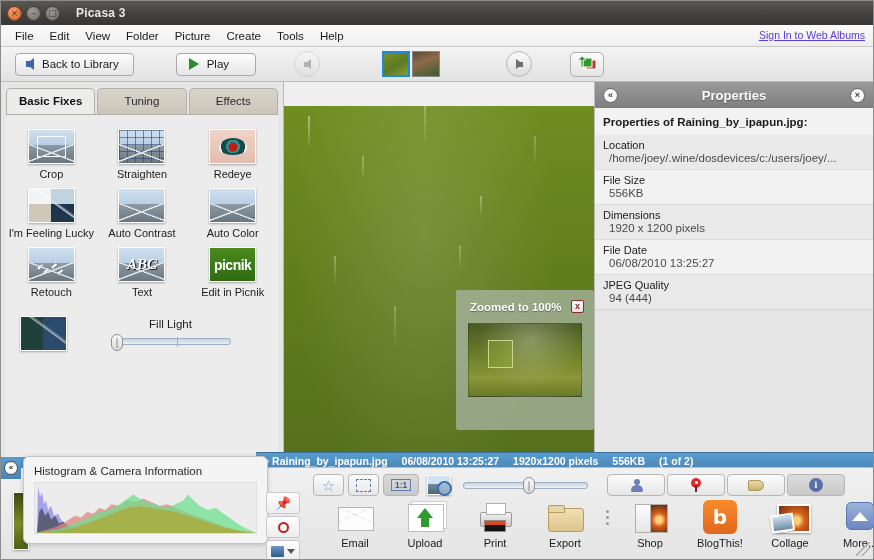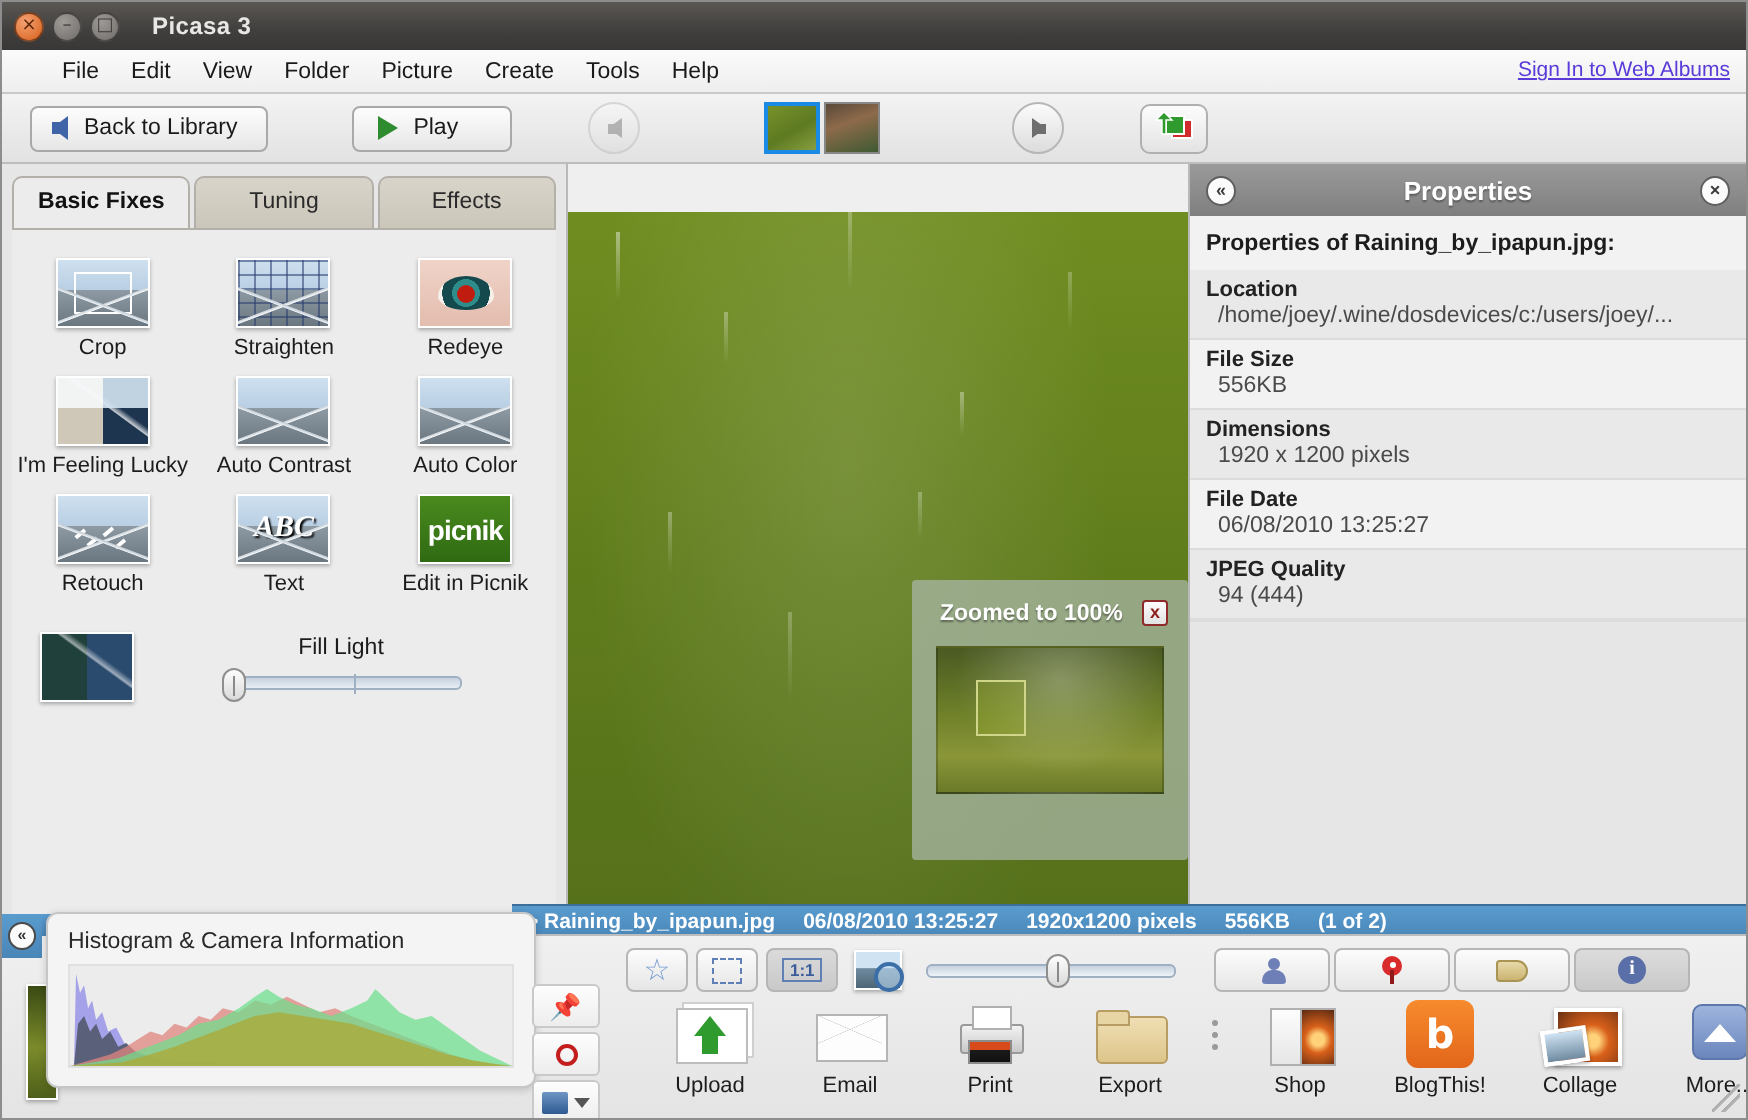--- a/index.html
+++ b/index.html
@@ -40,21 +40,21 @@
     color: #e9e7e5; font-size: 12px; font-weight: bold;
     margin-left: 12px; letter-spacing: .2px;
   }
 
   
   .menubar {
     height: 22px;
     background: linear-gradient(180deg, #fbfbfb 0%, #eeeeee 100%);
     border-bottom: 1px solid #c9c9c9;
     display: flex; align-items: center;
-    padding-left: 22px;
+    padding-left: 6px;
     position: relative;
   }
   .menuitem {
     font-size: 11.5px; color: #1a1a1a;
     padding: 2px 8px;
   }
   .signin {
     position: absolute; right: 8px; top: 4px;
     font-size: 10.5px; color: #5a3ad8; text-decoration: underline;
   }
@@ -361,21 +361,21 @@
   .prop-sub {
     padding: 8px 8px 7px 8px; font-size: 11.5px; font-weight: bold; color:#1c1c1c;
     background: #f2f2f2;
   }
   .prop-list { background:#f2f2f2; }
   .prop-row {
     padding: 4px 8px 5px 8px;
     border-bottom: 1px solid #dcdcdc;
   }
   .prop-row.alt { background: #e9e9e9; }
-  .prop-k { font-size: 11px; font-weight: bold; color:#222; }
+  .prop-k { font-size: 11px; font-weight: normal; color:#222; }
   .prop-v { font-size: 11.5px; color:#4a4a4a; margin-top: 1px; margin-left: 6px; }
   .prop-rest { flex:1; background: #e6e6e6; border-top:1px solid #dcdcdc;}
 
   
   .statusbar {
     position:absolute; left: 255px; right: 0; top: 451px; height: 17px;
     background: linear-gradient(180deg,#5a9ccf,#4a86b8);
     display:flex; align-items:center; gap: 14px;
     padding-left: 7px;
     color:#fff; font-size: 10.5px; font-weight:bold;
@@ -866,28 +866,28 @@
       <div class="rg">
           <span class="tagico"></span>
         </div>
       <div class="rg active">
           <span class="infoico">i</span>
         </div>
     </div>
 
     <div class="bb-actions">
       <div class="act">
+        <div class="aicon ic-email"></div>
+        <div class="alabel">Email</div>
+      </div>
+      <div class="act">
         <div class="aicon ic-upload">
             <i></i>
           </div>
         <div class="alabel">Upload</div>
-      </div>
-      <div class="act">
-        <div class="aicon ic-email"></div>
-        <div class="alabel">Email</div>
       </div>
       <div class="act">
         <div class="aicon ic-print">
             <i></i>
           </div>
         <div class="alabel">Print</div>
       </div>
       <div class="act">
         <div class="aicon ic-export"></div>
         <div class="alabel">Export</div>

